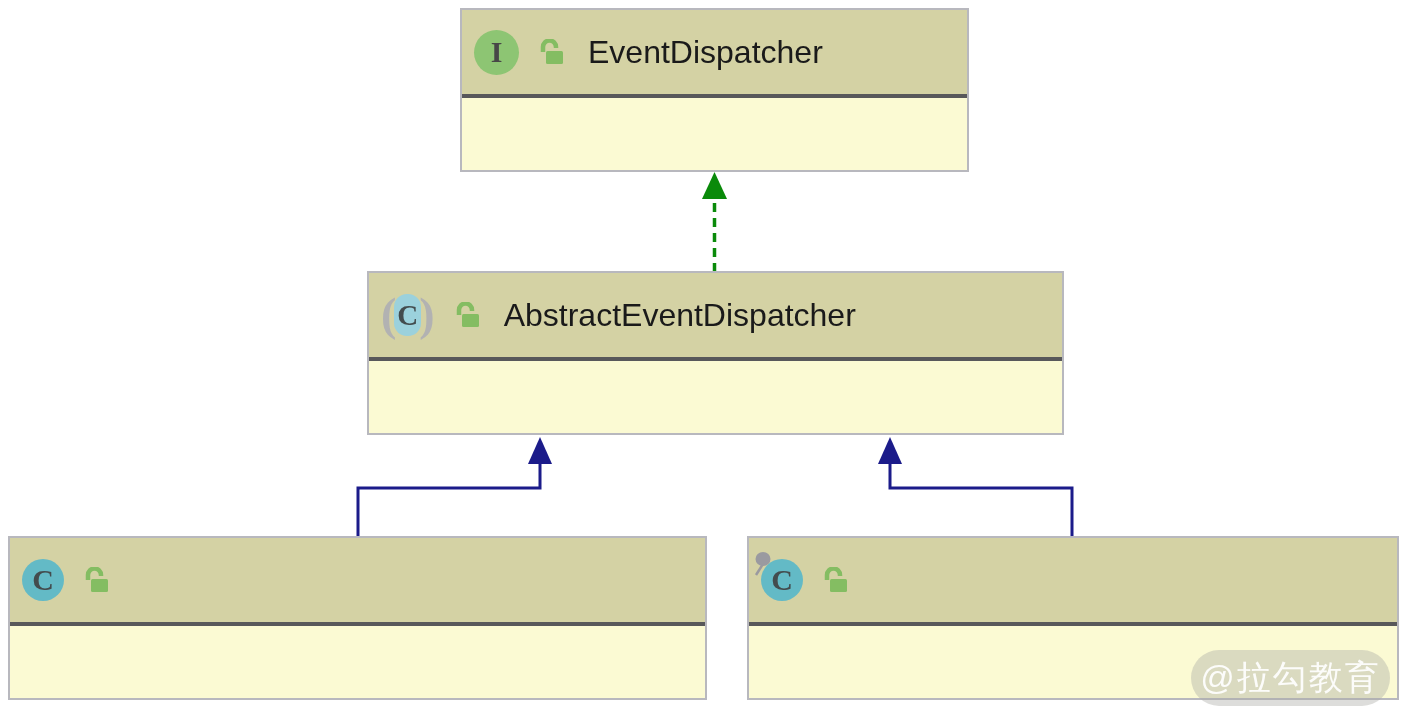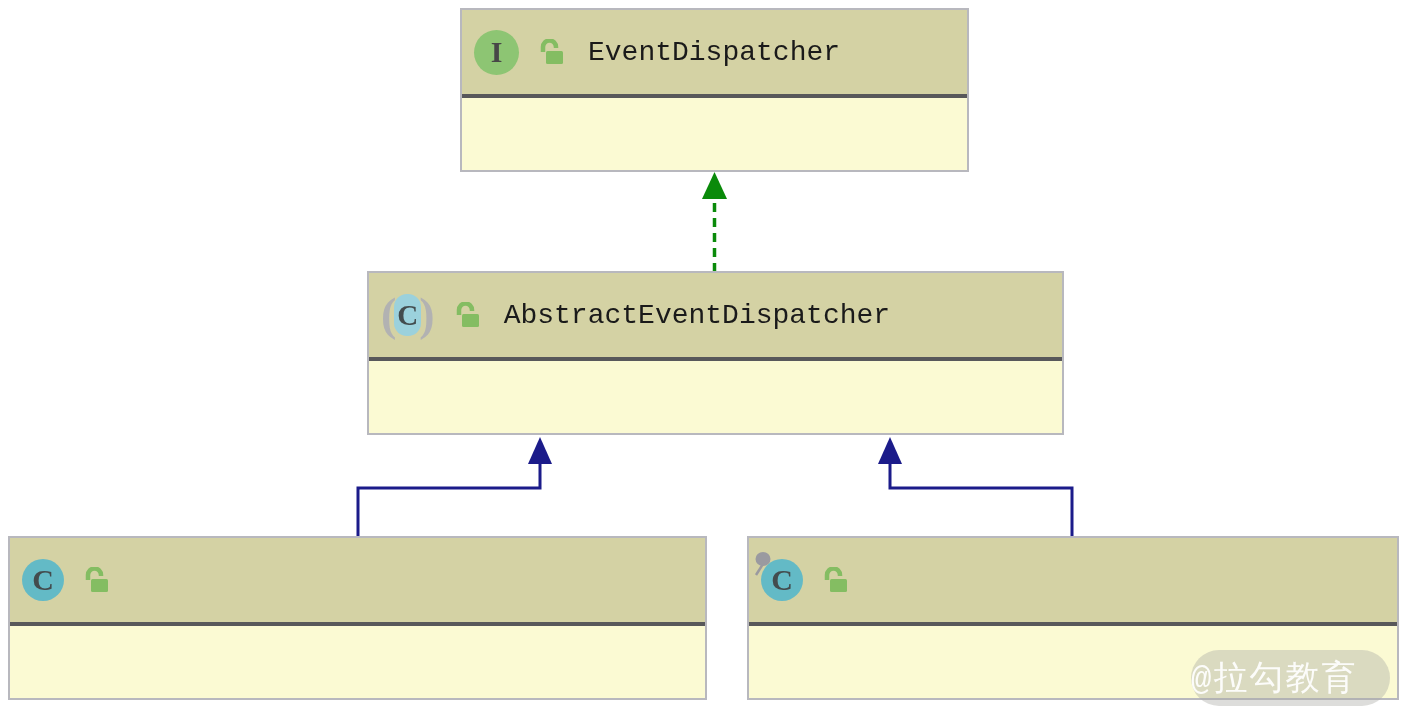--- a/index.html
+++ b/index.html
@@ -11,22 +11,22 @@
   .node{
     position:absolute;box-sizing:border-box;
     border:2px solid #b8b8be;background:#fbfad3;
   }
   .node .header{
     box-sizing:border-box;height:88px;background:#d4d2a4;
     border-bottom:4px solid #58585a;
     display:flex;align-items:center;padding-left:12px;
   }
   .node .name{
-    margin-left:22px;font-size:28px;color:#1a1a1a;white-space:nowrap;
-    font-family:Liberation Mono, monospace;
+    margin-left:22px;font-size:32px;color:#1a1a1a;white-space:nowrap;
+    font-family:Liberation Sans, sans-serif;
   }
   .node .body{position:relative;}
   .node-interface        {left:460px;top:8px;   width:509px;height:164px;}
   .node-abstract         {left:367px;top:271px; width:697px;height:164px;}
   .node-parallel         {left:8px;  top:536px; width:699px;height:164px;}
   .node-direct           {left:747px;top:536px; width:652px;height:164px;}
 
   
   .icon-circle{
     flex:0 0 auto;border-radius:50%;
@@ -51,22 +51,22 @@
   .pin{position:absolute;left:-10px;top:-9px;width:26px;height:28px;}
 
   
   .edges{position:absolute;left:0;top:0;pointer-events:none;}
   .edges .edge{pointer-events:stroke;}
 
   
   .watermark{
     position:absolute;left:1191px;top:650px;width:199px;height:56px;
     border-radius:28px;background:rgba(170,170,164,0.40);
-    display:flex;align-items:center;
-    font-family:Liberation Mono, monospace;font-size:34px;
+    display:flex;align-items:center;justify-content:center;
+    font-family:Liberation Sans, sans-serif;font-size:34px;
     color:rgba(255,255,255,0.92);letter-spacing:2px;white-space:nowrap;
   }
 </style>
 </head>
 <body>
 
 <div class="canvas">
 
   <svg class="edges" width="1408" height="724" viewBox="0 0 1408 724">
 

